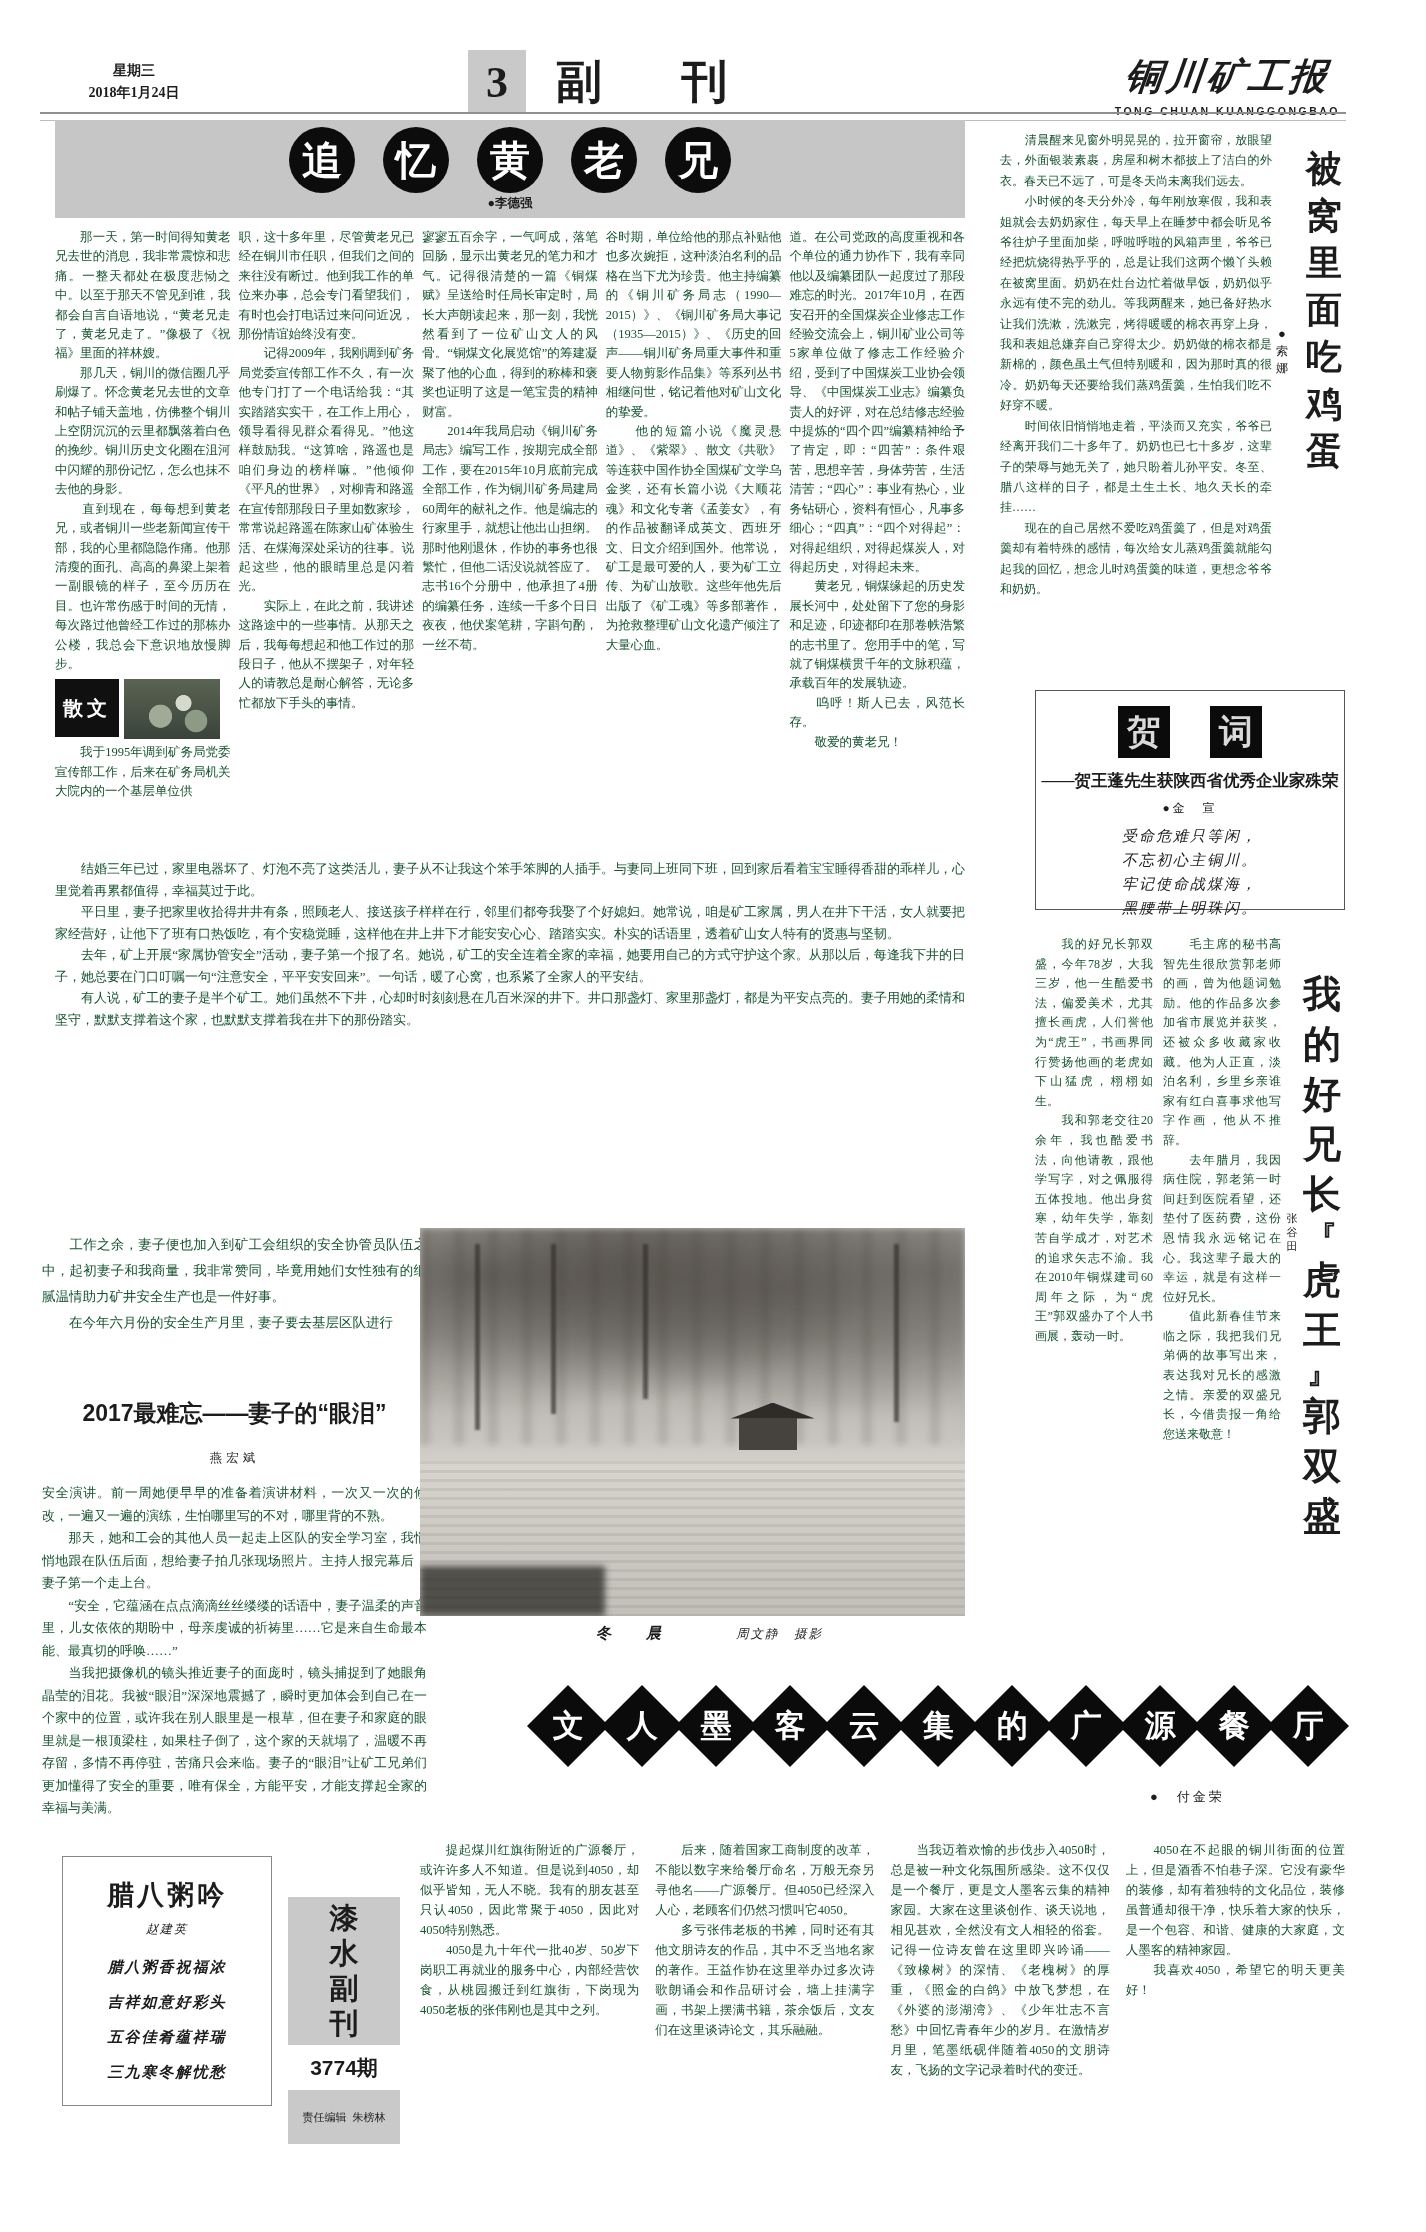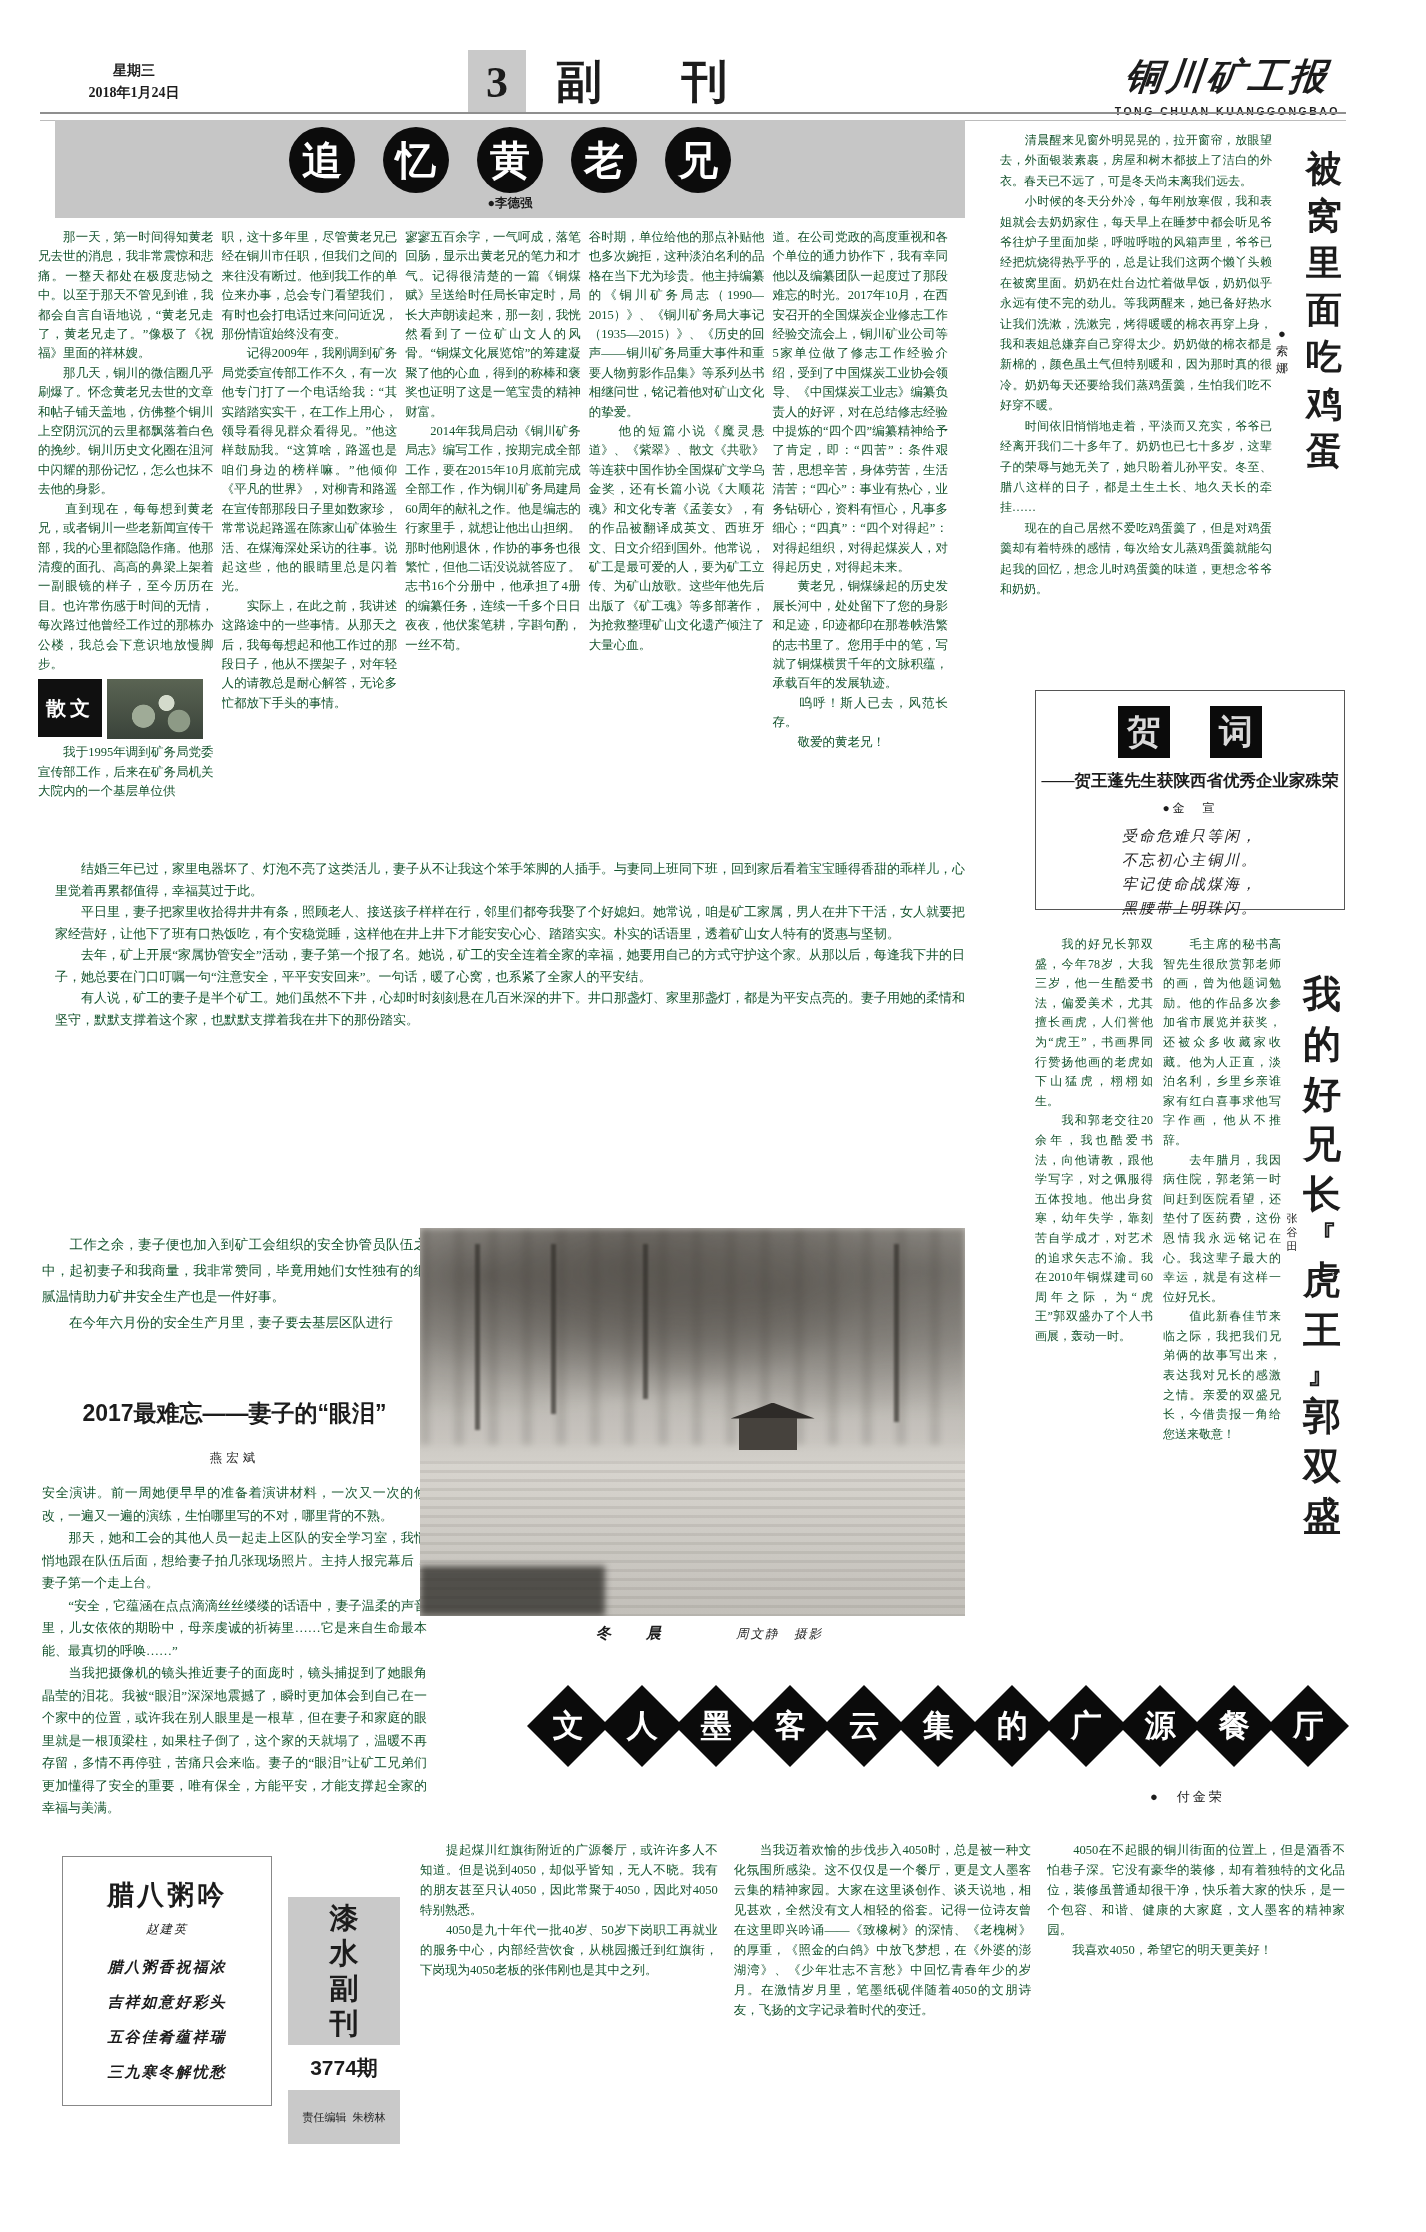--- a/index.html
+++ b/index.html
@@ -16,21 +16,21 @@
   .hdr-paper{right:86px;top:52px;text-align:center;}
   .paper-name{font-size:37px;font-weight:bold;font-style:italic;transform:skewX(-6deg);letter-spacing:4px;}
   .paper-pinyin{font-family:"Liberation Sans",sans-serif;font-size:10.5px;font-weight:bold;letter-spacing:2.5px;margin-top:3px;}
   .hdr-rule{left:40px;top:112px;width:1306px;height:6px;border-top:2px solid #8f8f8f;border-bottom:1px solid #bcbcbc;}
   
   .main-banner{left:55px;top:120px;width:910px;height:98px;background:#c6c6c6;}
   .circle-row{display:flex;justify-content:center;gap:28px;padding-top:7px;}
   .title-circle{width:66px;height:66px;border-radius:50%;background:#0c0c0c;color:#fff;
                 display:flex;align-items:center;justify-content:center;font-size:40px;font-weight:bold;}
   .main-byline{text-align:center;font-size:12.5px;font-weight:bold;margin-top:2px;}
-  .main-cols{left:38px;top:228px;width:910px;height:620px;display:flex;gap:8px;}
+  .main-cols{left:55px;top:228px;width:910px;height:620px;display:flex;gap:8px;}
   .main-col{flex:1;font-size:12.5px;line-height:19.4px;}
   .genre-row{display:flex;gap:5px;margin:5px 0 4px 0;}
   .genre-badge{width:64px;height:58px;background:#101010;border-radius:0;color:#fff;
                display:flex;align-items:center;justify-content:center;font-size:20px;letter-spacing:4px;font-weight:bold;}
   .lotus{width:96px;height:60px;background:
      radial-gradient(circle at 62% 40%,#d4dbcc 0 11%,rgba(0,0,0,0) 12%),
      radial-gradient(circle at 38% 62%,#9fab97 0 16%,rgba(0,0,0,0) 17%),
      radial-gradient(circle at 75% 70%,#8d9a86 0 13%,rgba(0,0,0,0) 14%),
      linear-gradient(180deg,#5a6453,#3a433a);}
   
@@ -313,18 +313,20 @@
       </div>
     <div class="diamond">
         <span>厅</span>
       </div>
   </div>
   <div class="abs rest-byline">●　付金荣</div>
 
   <div class="abs rest-cols">
     <div class="rest-col txt">　　提起煤川红旗街附近的广源餐厅，或许许多人不知道。但是说到4050，却似乎皆知，无人不晓。我有的朋友甚至只认4050，因此常聚于4050，因此对4050特别熟悉。
 　　4050是九十年代一批40岁、50岁下岗职工再就业的服务中心，内部经营饮食，从桃园搬迁到红旗街，下岗现为4050老板的张伟刚也是其中之列。</div>
+    <div class="rest-col txt">　　后来，随着国家工商制度的改革，不能以数字来给餐厅命名，万般无奈另寻他名——广源餐厅。但4050已经深入人心，老顾客们仍然习惯叫它4050。
+　　多亏张伟老板的书摊，同时还有其他文朋诗友的作品，其中不乏当地名家的著作。王益作协在这里举办过多次诗歌朗诵会和作品研讨会，墙上挂满字画，书架上摆满书籍，茶余饭后，文友们在这里谈诗论文，其乐融融。</div>
     <div class="rest-col txt">　　当我迈着欢愉的步伐步入4050时，总是被一种文化氛围所感染。这不仅仅是一个餐厅，更是文人墨客云集的精神家园。大家在这里谈创作、谈天说地，相见甚欢，全然没有文人相轻的俗套。记得一位诗友曾在这里即兴吟诵——《致橡树》的深情、《老槐树》的厚重，《照金的白鸽》中放飞梦想，在《外婆的澎湖湾》、《少年壮志不言愁》中回忆青春年少的岁月。在激情岁月里，笔墨纸砚伴随着4050的文朋诗友，飞扬的文字记录着时代的变迁。</div>
     <div class="rest-col txt">　　4050在不起眼的铜川街面的位置上，但是酒香不怕巷子深。它没有豪华的装修，却有着独特的文化品位，装修虽普通却很干净，快乐着大家的快乐，是一个包容、和谐、健康的大家庭，文人墨客的精神家园。
 　　我喜欢4050，希望它的明天更美好！</div>
   </div>
 
 </div>
 
 </body></html>

